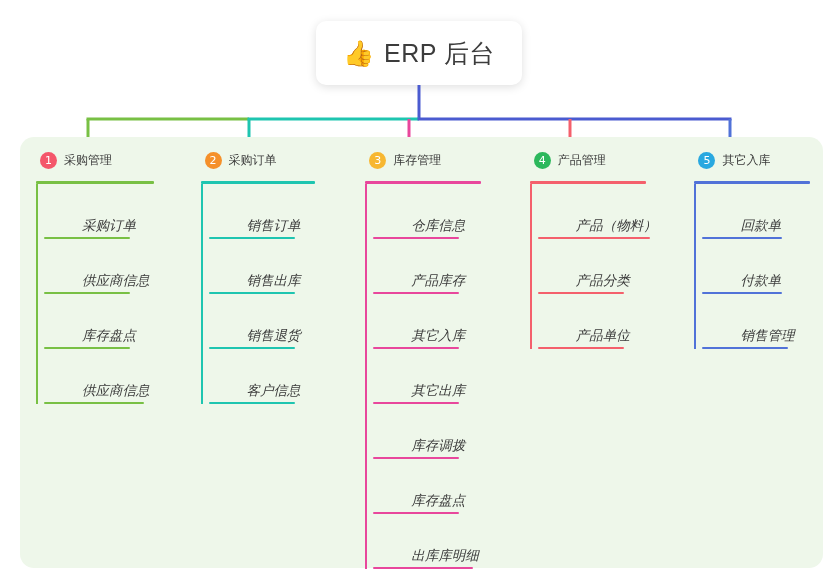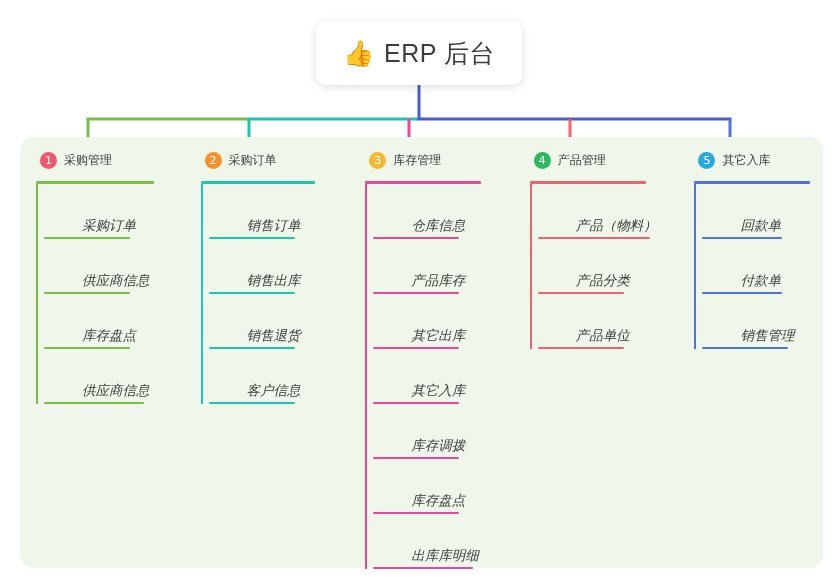--- a/index.html
+++ b/index.html
@@ -239,25 +239,25 @@
         <div class="trunk" style="background: rgb(232, 71, 156); height: 385px;"></div>
         <div class="leaf">
           <span class="leaf-label">仓库信息</span>
           <div class="leaf-rule" style="background: rgb(232, 71, 156); width: 86px;"></div>
         </div>
         <div class="leaf">
           <span class="leaf-label">产品库存</span>
           <div class="leaf-rule" style="background: rgb(232, 71, 156); width: 86px;"></div>
         </div>
         <div class="leaf">
+          <span class="leaf-label">其它入库</span>
+          <div class="leaf-rule" style="background: rgb(232, 71, 156); width: 86px;"></div>
+        </div>
+        <div class="leaf">
           <span class="leaf-label">其它出库</span>
-          <div class="leaf-rule" style="background: rgb(232, 71, 156); width: 86px;"></div>
-        </div>
-        <div class="leaf">
-          <span class="leaf-label">其它入库</span>
           <div class="leaf-rule" style="background: rgb(232, 71, 156); width: 86px;"></div>
         </div>
         <div class="leaf">
           <span class="leaf-label">库存调拨</span>
           <div class="leaf-rule" style="background: rgb(232, 71, 156); width: 86px;"></div>
         </div>
         <div class="leaf">
           <span class="leaf-label">库存盘点</span>
           <div class="leaf-rule" style="background: rgb(232, 71, 156); width: 86px;"></div>
         </div>

